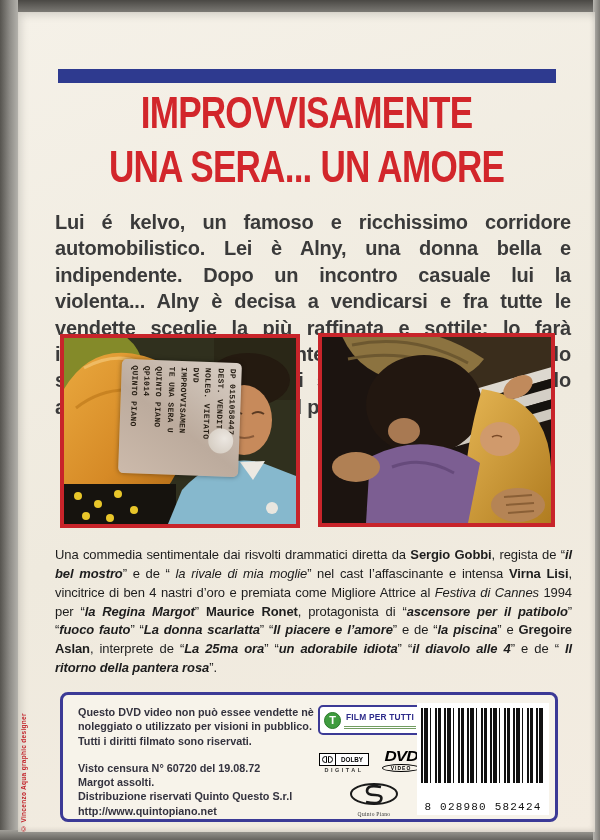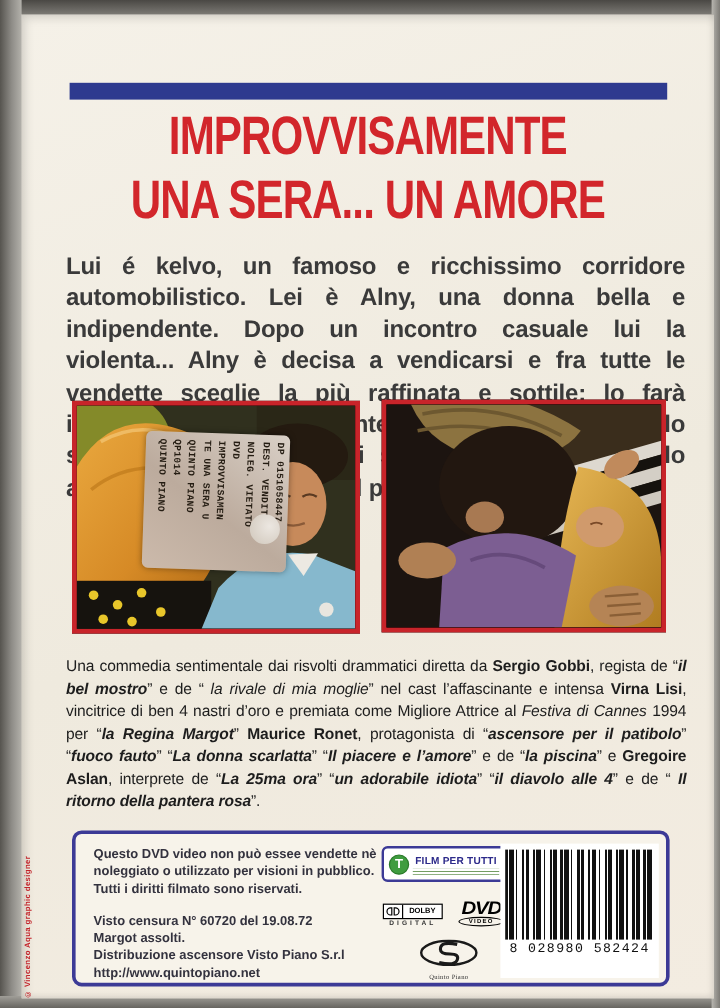--- a/index.html
+++ b/index.html
@@ -82,21 +82,21 @@
 
   .barcode { position:absolute; left:354px; top:8px; width:132px; height:112px; background:#fff; padding:5px 4px 0; }
   .barcode-bars { height:75px;
       background:repeating-linear-gradient(90deg,
         #111 0 2px, #fff 2px 3px,
         #111 3px 7px, #fff 7px 9px,
         #111 9px 10px, #fff 10px 14px,
         #111 14px 16px, #fff 16px 17px,
         #111 17px 20px, #fff 20px 23px); }
   .barcode-digits { font-family:"Liberation Mono", monospace; font-size:11px; letter-spacing:1.2px;
-                    color:#111; text-align:center; margin-top:2px; white-space:nowrap; }
+                    color:#111; text-align:center; margin-top:18px; white-space:nowrap; }
 
   .credit { position:absolute; left:2px; top:668px; height:152px; width:12px;
             writing-mode:vertical-rl; transform:rotate(180deg);
             font-size:6.5px; font-weight:bold; color:#c2232a; letter-spacing:.3px; white-space:nowrap; }
 </style>
 </head>
 <body>
 
 <div class="stage">
   <div class="case-top"></div>
@@ -196,21 +196,21 @@
       </svg>
     </figure>
 
     <p class="cast"><span>Una commedia sentimentale dai risvolti drammatici diretta da </span><span class="rb">Sergio Gobbi</span><span>, regista de “</span><span class="rbi">il bel mostro</span><span>” e de “ </span><span class="ri">la rivale di mia moglie</span><span>” nel cast l’affascinante e intensa </span><span class="rb">Virna Lisi</span><span>, vincitrice di ben 4 nastri d’oro e premiata come Migliore Attrice al </span><span class="ri">Festiva di Cannes</span><span> 1994 per “</span><span class="rbi">la Regina Margot</span><span>”  </span><span class="rb">Maurice Ronet</span><span>, protagonista di “</span><span class="rbi">ascensore per il patibolo</span><span>” “</span><span class="rbi">fuoco fauto</span><span>” “</span><span class="rbi">La donna scarlatta</span><span>” “</span><span class="rbi">Il piacere e l’amore</span><span>” e de “</span><span class="rbi">la piscina</span><span>” e </span><span class="rb">Gregoire Aslan</span><span>, interprete de “</span><span class="rbi">La 25ma ora</span><span>” “</span><span class="rbi">un adorabile idiota</span><span>” “</span><span class="rbi">il diavolo alle 4</span><span>” e de “ </span><span class="rbi">Il ritorno della pantera rosa</span><span>”.</span></p>
 
     <div class="legal-box">
       <div class="legal-text">
         <p class="legal-notice">Questo DVD video non può essee vendette nè noleggiato o utilizzato per visioni in pubblico. Tutti i diritti filmato sono riservati.</p>
         <p class="legal-line">Visto censura  N° 60720  del 19.08.72</p>
         <p class="legal-line">Margot assolti.</p>
-        <p class="legal-line"><span>Distribuzione ascensore </span><span class="rb">Visto Piano S.r.l</span></p>
+        <p class="legal-line"><span>Distribuzione riservati </span><span class="rb">Quinto Questo S.r.l</span></p>
         <p class="legal-line">http://www.quintopiano.net</p>
       </div>
 
       <div class="badge-fpt">
         <div class="fpt-circle">T</div>
         <div class="fpt-col">
           <div class="fpt-label">FILM PER TUTTI</div>
           <div class="fpt-fine"></div>
         </div>
       </div>

